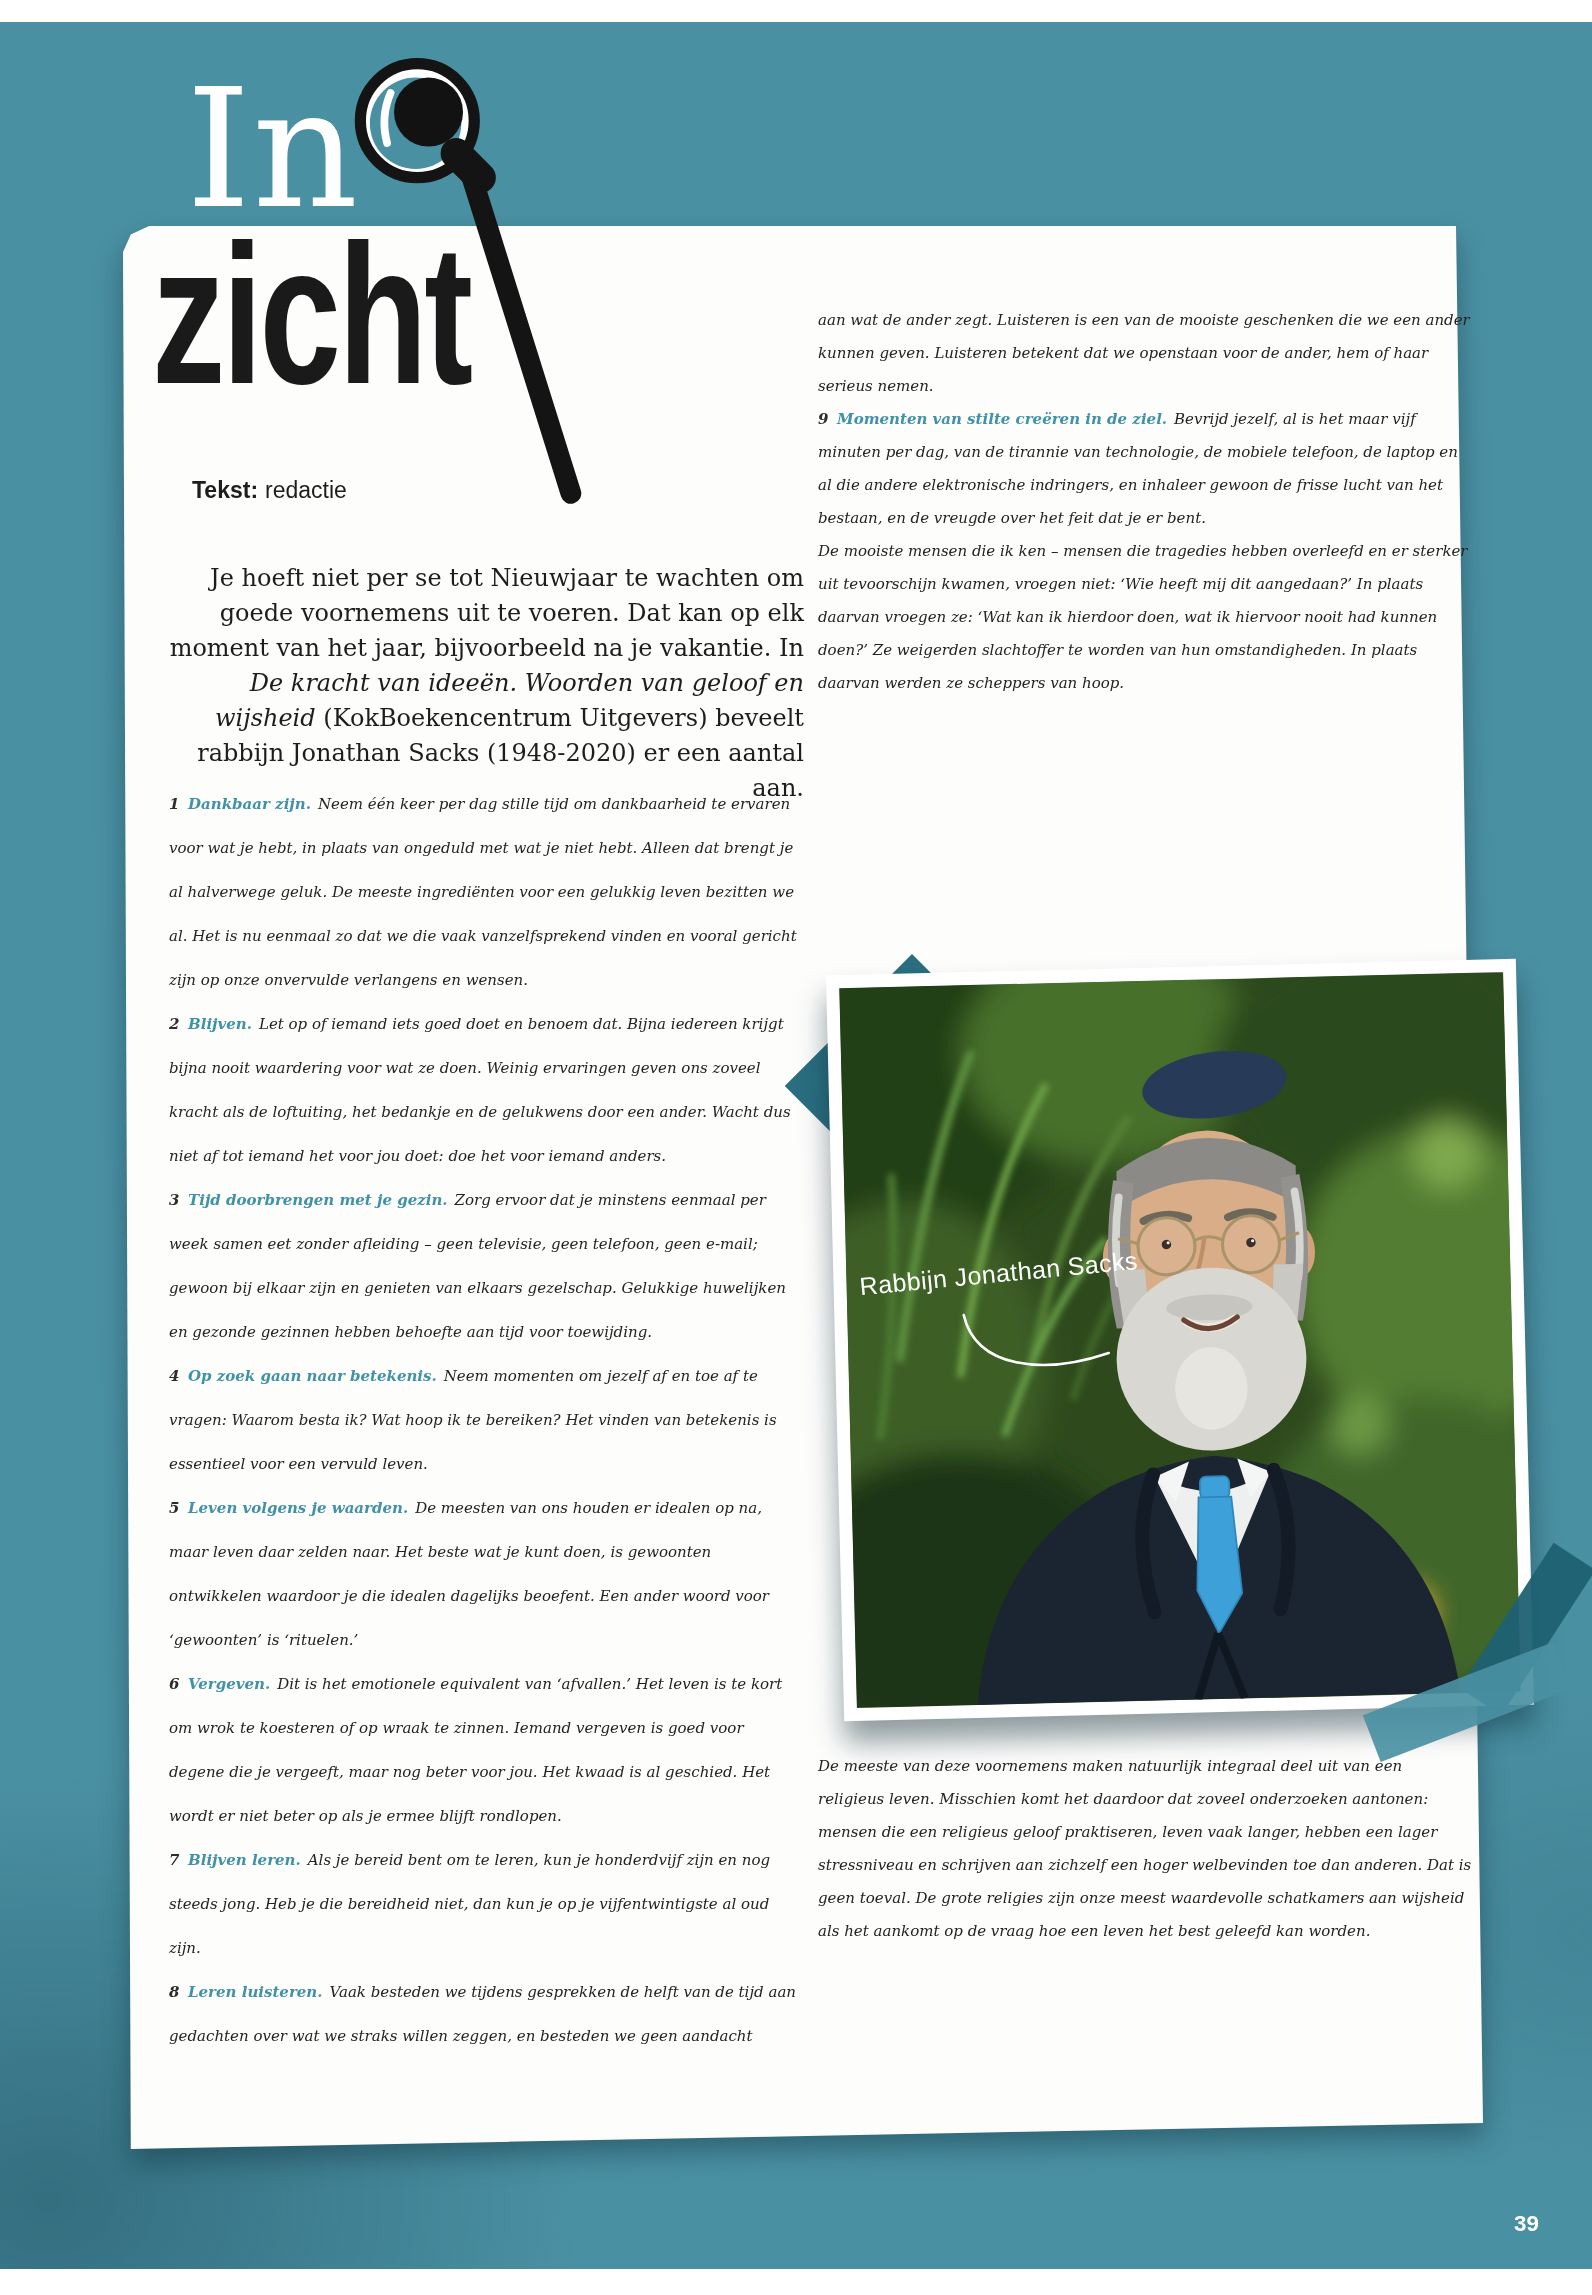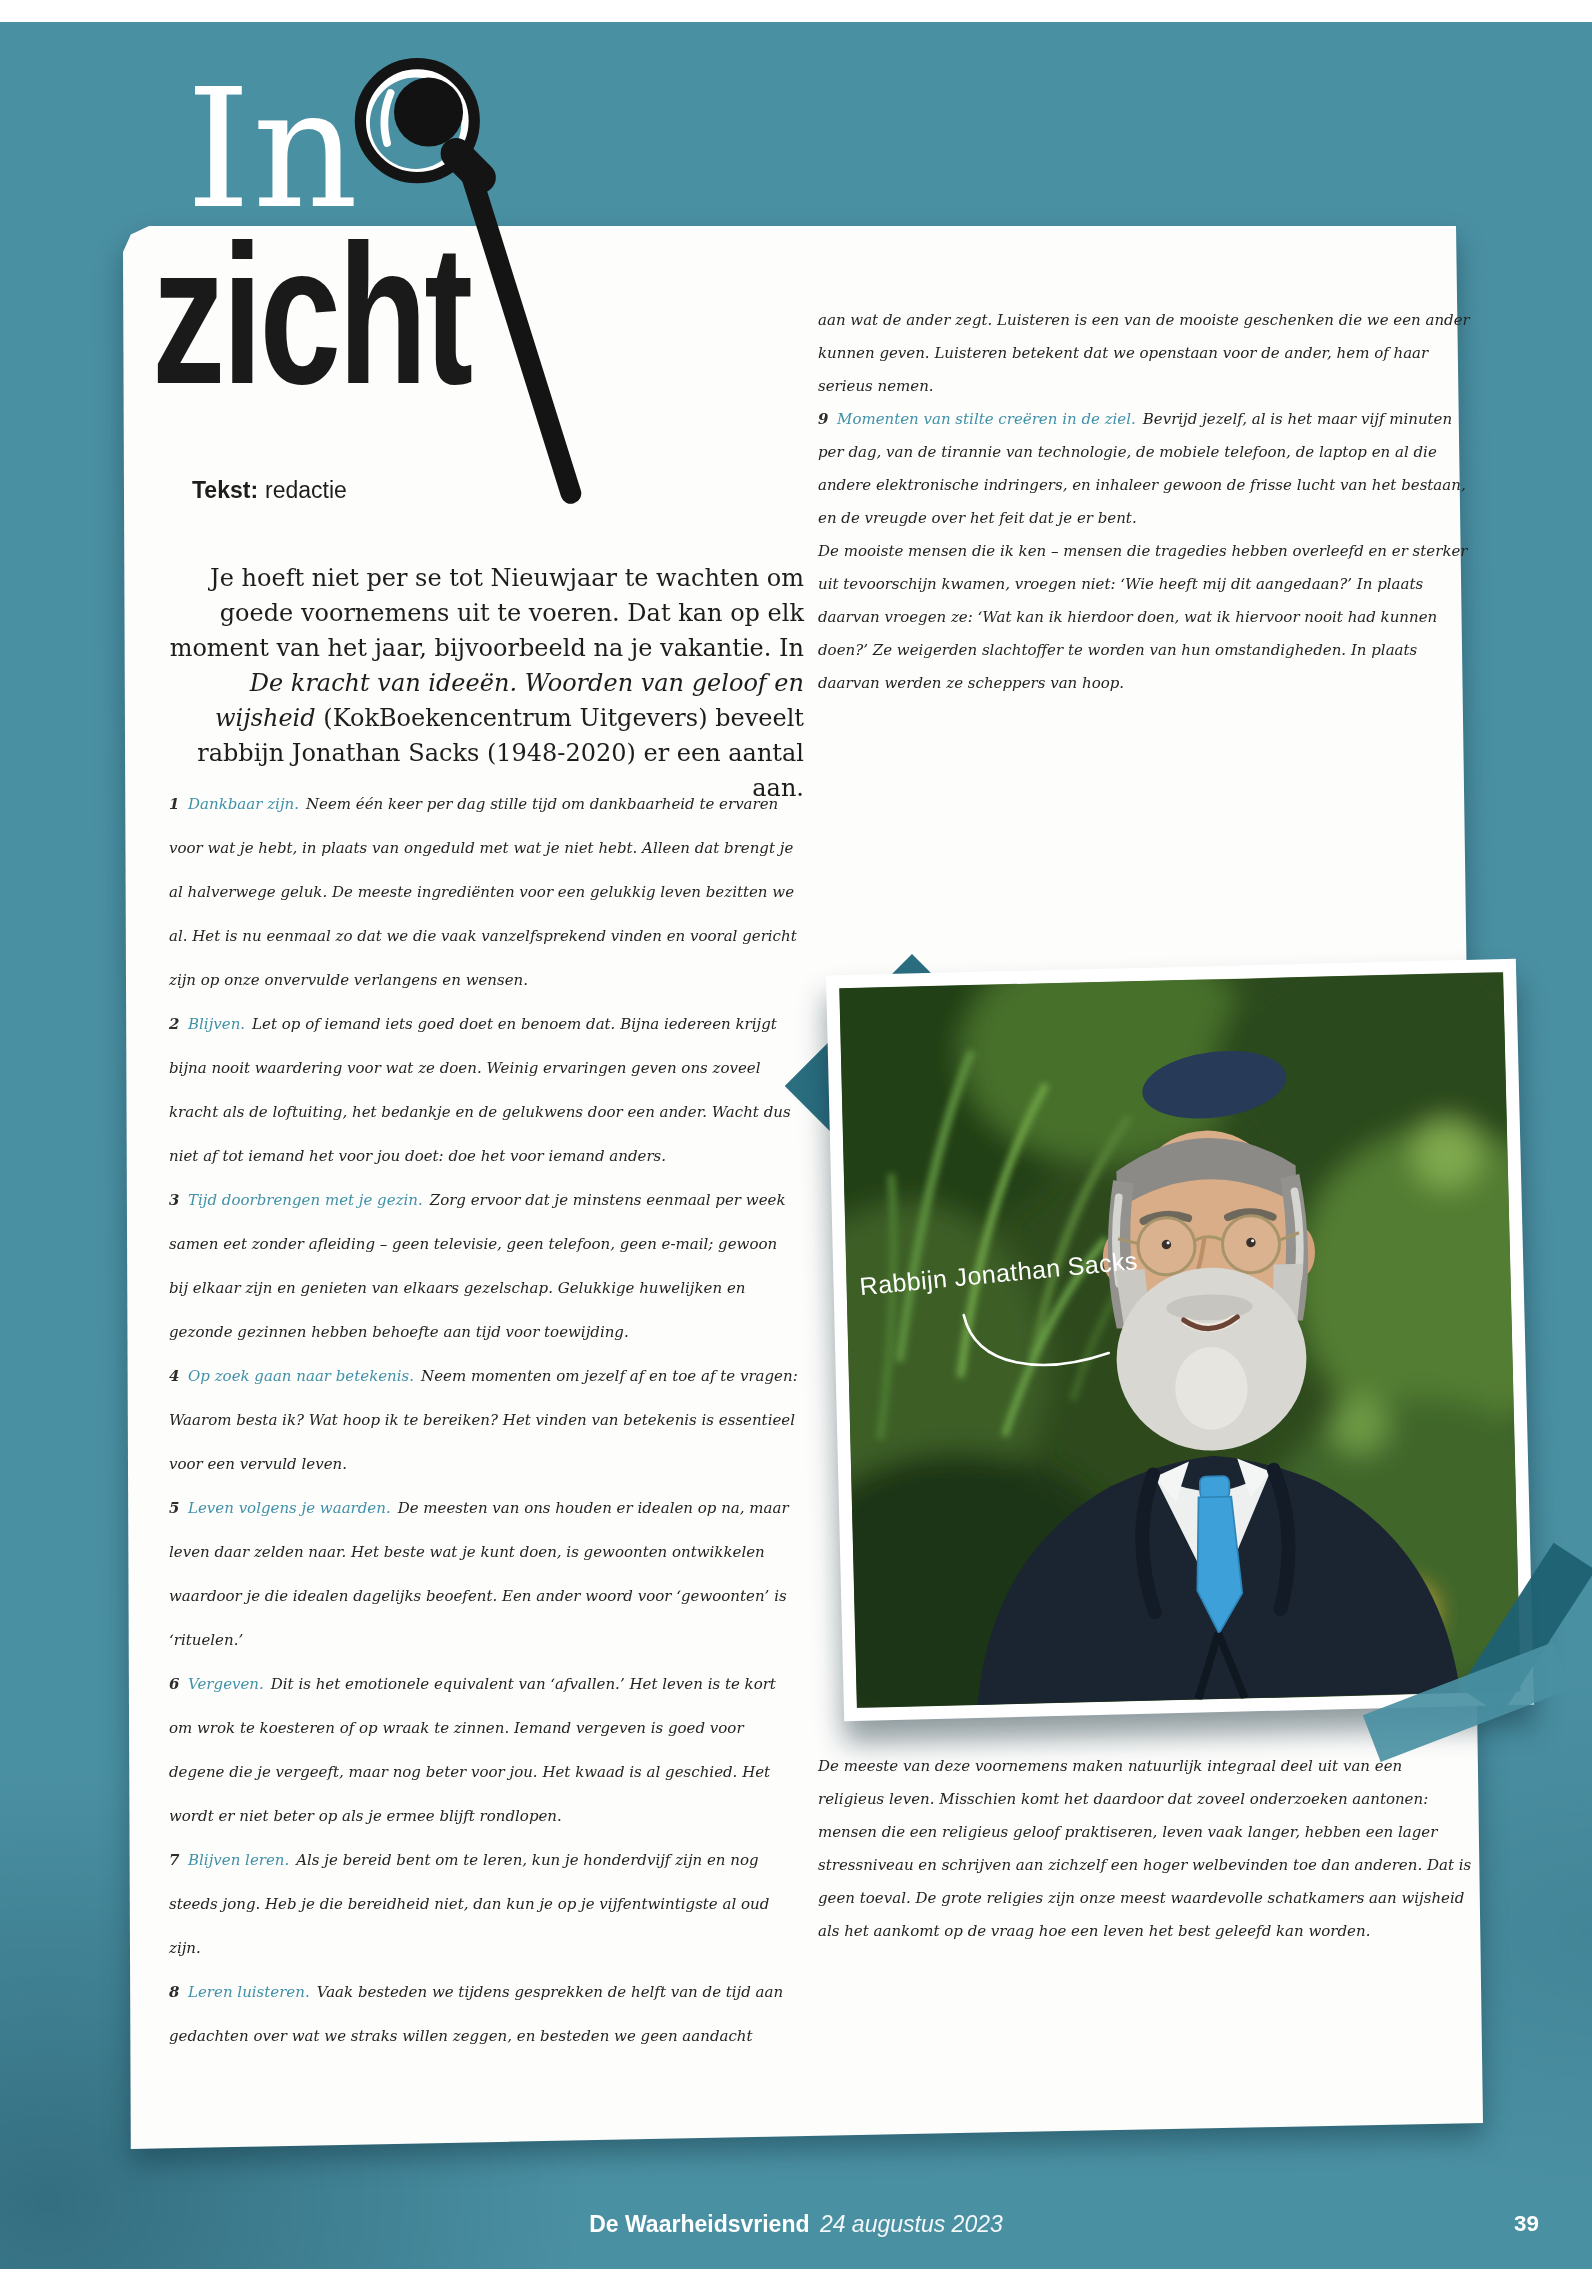--- a/index.html
+++ b/index.html
@@ -29,21 +29,21 @@
   .intro{position:absolute;left:169px;top:561px;width:635px;z-index:6;font-size:24px;line-height:35px;color:#1d1d1d;text-align:right;}
   .intro i{font-style:italic;}
   .list-left{position:absolute;left:169px;top:782px;width:630px;z-index:6;}
   .col-right{position:absolute;left:818px;top:304px;width:654px;z-index:6;}
   .closing{position:absolute;left:818px;top:1750px;width:654px;z-index:6;}
   .list-left p,.col-right p,.closing p{margin:0;font-size:15px;color:#232323;}
   .list-left p{line-height:44px;}
   .col-right p,.closing p{line-height:33px;}
   .item, .cont{font-style:italic;}
   .num{font-weight:700;font-style:italic;color:#2d2d2d;margin-right:8.6px;}
-  .lead{font-weight:400;font-style:italic;color:#4191a8;margin-right:7px;}
+  .lead{font-weight:700;font-style:italic;color:#4191a8;margin-right:7px;}
 
   
   .photo{position:absolute;left:835px;top:967px;width:690px;height:746px;z-index:4;background:#ffffff;padding:13px;box-sizing:border-box;transform:rotate(-1.4deg);box-shadow:0 21px 29px rgba(8,35,46,.45);}
   .photo svg{display:block;}
 
   
   .tape{position:absolute;}
   .tape-top{left:876px;top:969px;width:72px;height:72px;background:#2a6e80;transform:rotate(45deg);z-index:3;}
   .tape-left{left:798px;top:1054px;width:64px;height:64px;background:#2a6e80;transform:rotate(45deg);z-index:3;}
   .tape-br-dark{left:1441px;top:1604px;width:173px;height:50px;background:#1e6173;opacity:.95;transform:rotate(-57deg);z-index:5;}
@@ -180,20 +180,17 @@
     </svg>
   </div>
 
   <div class="tape tape-br-dark"></div>
   <div class="tape tape-br-light"></div>
 
   <div class="closing">
     <p class="cont">De meeste van deze voornemens maken natuurlijk integraal deel uit van een religieus leven. Misschien komt het daardoor dat zoveel onderzoeken aantonen: mensen die een religieus geloof praktiseren, leven vaak langer, hebben een lager stressniveau en schrijven aan zichzelf een hoger welbevinden toe dan anderen. Dat is geen toeval. De grote religies zijn onze meest waardevolle schatkamers aan wijsheid als het aankomt op de vraag hoe een leven het best geleefd kan worden.</p>
   </div>
 
-  <div class="footer">
-    <span class="mag">De Waarheidsvriend</span><span class="date">24 augustus 2023</span>
-  </div>
   <div class="page-num">39</div>
 
   <div class="strip strip-bottom"></div>
 </div>
 
 
 </body></html>

